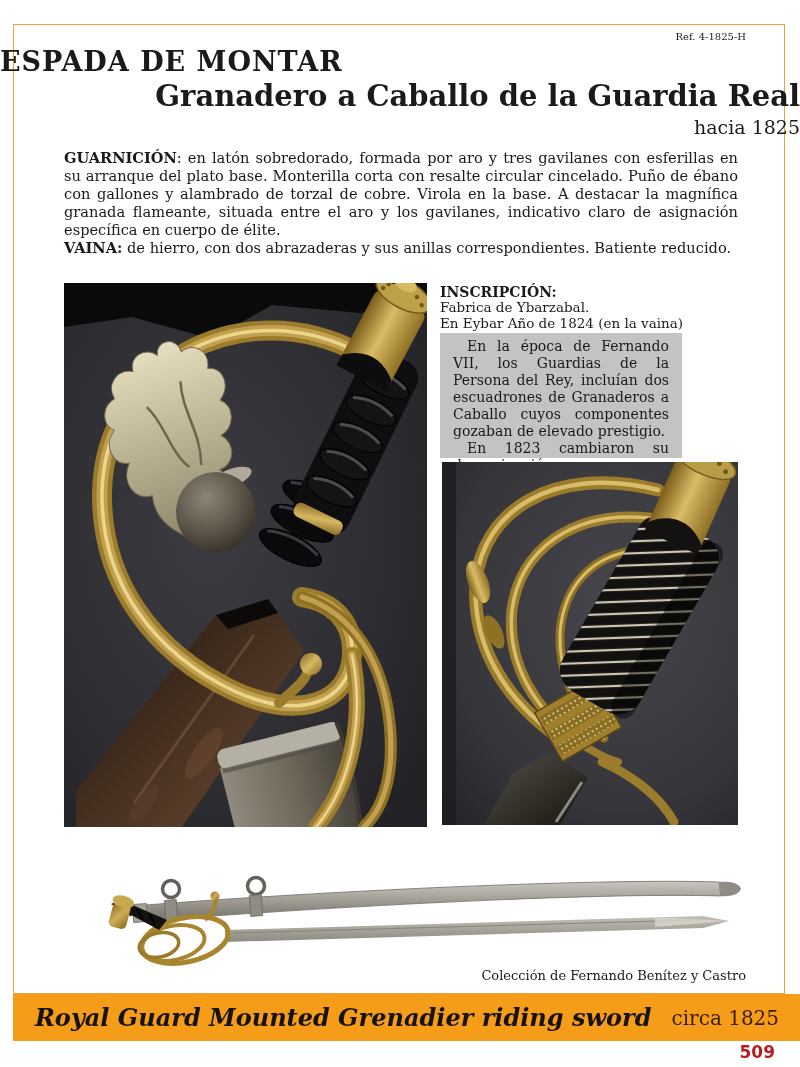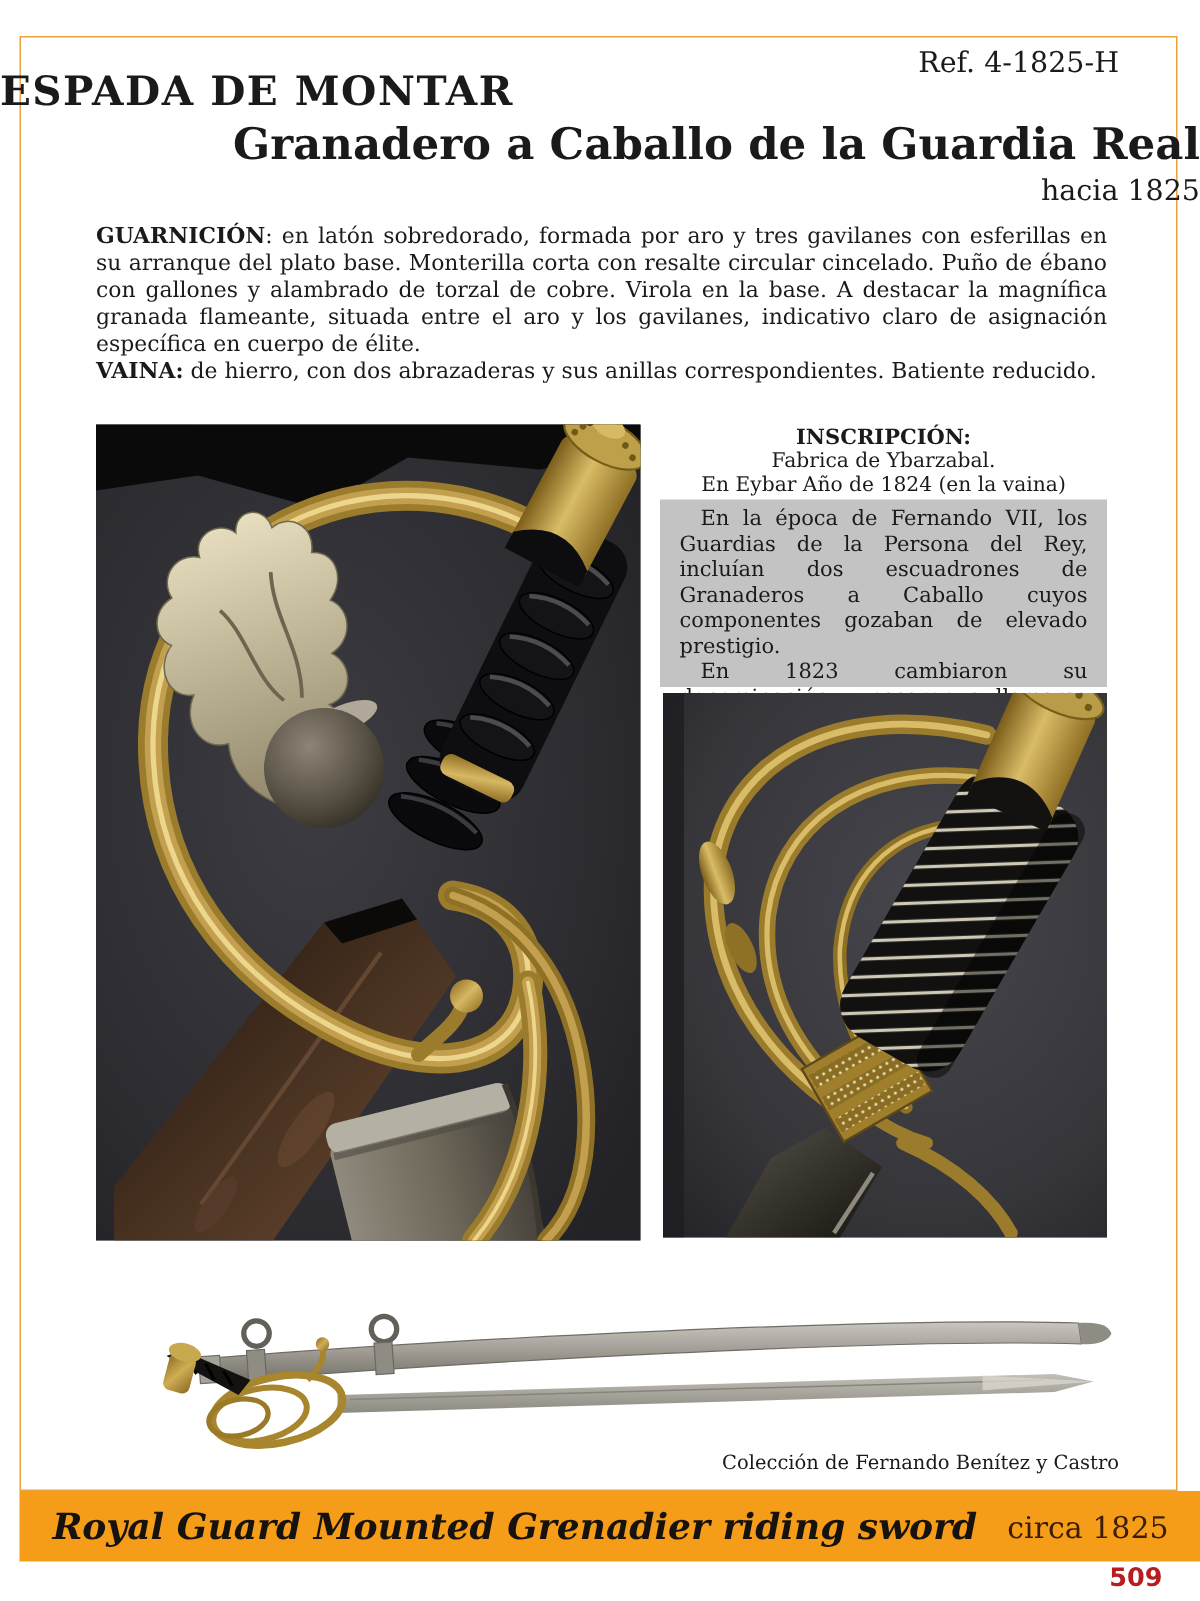--- a/index.html
+++ b/index.html
@@ -1,35 +1,35 @@
 <!DOCTYPE html>
 <html><head>
 <meta charset="utf-8">
 <style>
   html,body{margin:0;padding:0;background:#ffffff;}
   .page{position:relative;width:800px;height:1067px;background:#ffffff;overflow:hidden;
         font-family:"DejaVu Serif",serif;color:#1a1a1a;}
   .frame{position:absolute;left:13px;top:24px;width:772px;height:970px;
          border:1.5px solid #E9A23C;box-sizing:border-box;}
-  .ref{position:absolute;top:31px;right:54px;font-size:19px;}
+  .ref{position:absolute;top:31px;right:54px;font-size:10px;}
   .title{position:absolute;left:0;top:46px;width:100%;text-align:left;
          font-size:27px;font-weight:bold;letter-spacing:1px;}
   .subtitle{position:absolute;left:0;top:79px;width:100%;text-align:right;
             font-size:29px;font-weight:bold;}
   .hacia{position:absolute;left:0;top:116px;width:100%;text-align:right;font-size:19px;}
   .desc{position:absolute;left:64px;top:149px;width:674px;}
   .desc p{margin:0;font-size:14.6px;line-height:18px;text-align:justify;}
   .photo{position:absolute;background:#2c2c31;}
   .photo svg{display:block;}
   .ph-left{left:64px;top:283px;width:363px;height:544px;}
   .ph-right{left:442px;top:462px;width:296px;height:363px;background:#3a3a3f;}
-  .inscription{position:absolute;left:440px;top:284px;width:298px;text-align:center;}
+  .inscription{position:absolute;left:440px;top:284px;width:298px;text-align:left;}
   .inscription .lbl{font-size:14px;font-weight:bold;line-height:16px;}
   .inscription .ln{font-size:13.5px;line-height:15.5px;}
-  .history{position:absolute;left:440px;top:333px;width:298px;height:125px;
+  .history{position:absolute;left:440px;top:333px;width:242px;height:125px;
            background:#C3C3C3;box-sizing:border-box;padding:5px 13px;}
   .history p{margin:0;font-size:14px;line-height:17px;text-align:justify;text-indent:14px;}
   .measure{position:absolute;left:240px;top:836px;width:432px;display:flex;
            justify-content:center;gap:26px;font-size:14.5px;}
   .ph-bottom{position:absolute;left:55px;top:858px;width:715px;height:110px;background:#fff;}
   .credit{position:absolute;right:54px;top:968px;font-size:13px;}
   .banner{position:absolute;left:13px;top:994px;width:788px;height:47px;background:#F59D18;
           display:flex;align-items:center;justify-content:center;gap:20px;}
   .banner .bt{font-size:24px;font-weight:bold;font-style:italic;color:#161210;}
   .banner .bc{font-size:20px;color:#3a1d04;}

